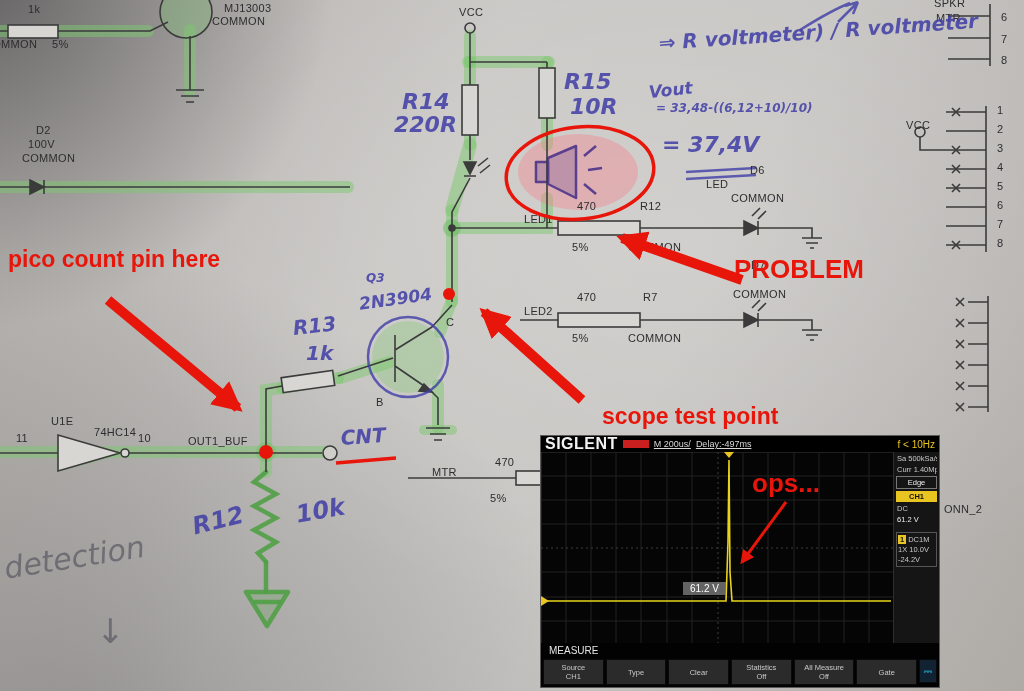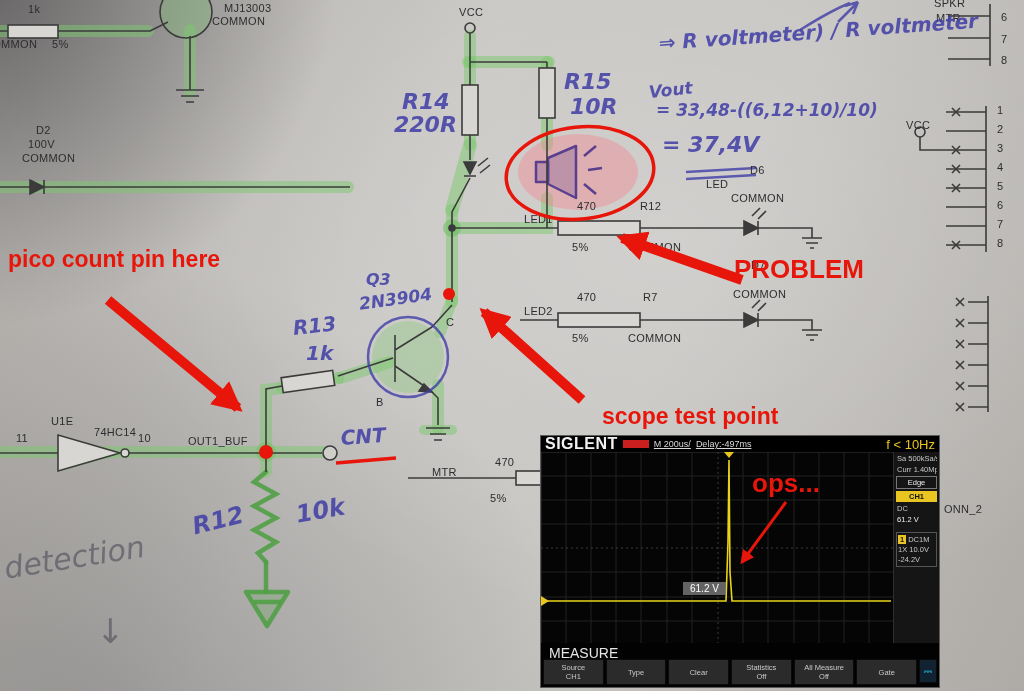--- a/index.html
+++ b/index.html
@@ -19,34 +19,34 @@
   .hp{font-family:"DejaVu Sans",sans-serif;font-style:italic;color:#5d5d66;opacity:.75;}
   .note{position:absolute;z-index:7;font:bold 23px "Liberation Sans",sans-serif;color:var(--red,#e8150a);white-space:nowrap;}
   #red-overlay{z-index:6;pointer-events:none;}
   
   #scope{position:absolute;left:540px;top:435px;width:400px;height:253px;z-index:4;
     background:#0b0b0b;border:1px solid #5a5a5a;box-sizing:border-box;font-family:"Liberation Sans",sans-serif;}
   .scope-top{position:absolute;left:0;top:0;right:0;height:16px;background:#000;display:flex;align-items:center;gap:5px;padding:0 4px;box-sizing:border-box;}
   .sig-brand{color:#f2f2f2;font-weight:bold;font-size:16px;letter-spacing:.5px;}
   .sig-red{width:26px;height:8px;background:#c91f1f;}
   .sig-tb,.sig-delay{color:#d8d8d8;font-size:9px;text-decoration:underline;}
-  .sig-freq{margin-left:auto;color:#e8c520;font-size:13px;text-align:right;}
+  .sig-freq{margin-left:auto;color:#e8c520;font-size:10px;text-align:right;}
   .scope-main{position:absolute;left:0;top:16px;right:46px;bottom:44px;background:#060606;}
   .scope-measure{position:absolute;left:142px;top:130px;background:rgba(125,125,125,.78);color:#fff;font-size:10px;padding:1px 7px;z-index:2;}
   .scope-side{position:absolute;right:0;top:16px;width:46px;bottom:44px;background:#151515;border-left:1px solid #2e2e2e;
     color:#c8c8c8;font-size:7.5px;display:flex;flex-direction:column;gap:2px;padding:2px 2px;box-sizing:border-box;}
   .srow{padding:0 1px;white-space:nowrap;overflow:hidden;}
   .sbox{border:1px solid #777;text-align:center;padding:1px 0;color:#eee;}
   .sch1{color:#111;background:var(--scope_accent,#e8c520);text-align:center;font-weight:bold;padding:1px 0;}
   .slvl{color:#eee;}
   .chblock{margin-top:6px;border:1px solid #555;padding:1px;}
   .chnum{background:var(--scope_accent,#e8c520);color:#111;font-weight:bold;padding:0 2px;margin-right:2px;}
   .chrow{white-space:nowrap;margin:1px 0;}
   .scope-bottom{position:absolute;left:0;right:0;bottom:0;height:44px;background:#020202;}
-  .scope-mtitle{color:#e5e5e5;font-size:14px;padding:2px 0 0 8px;}
+  .scope-mtitle{color:#e5e5e5;font-size:10px;padding:2px 0 0 8px;}
   .scope-menu-row{position:absolute;left:2px;right:22px;bottom:2px;height:26px;display:flex;gap:2px;}
   .sbtn{flex:1;background:#2b2b2b;border:1px solid #0a0a0a;color:#c9c9c9;font-size:7.5px;text-align:center;
     display:flex;flex-direction:column;justify-content:center;line-height:1.2;overflow:hidden;}
   .susb{position:absolute;right:2px;bottom:4px;width:16px;height:22px;background:#123;border:1px solid #0a0a0a;
     color:#2ac8e8;font-size:11px;display:flex;align-items:center;justify-content:center;}
 </style>
 </head>
 <body>
 
 <div id="photo">
@@ -234,23 +234,23 @@
       <span class="lbl p" style="left: 997px; top: 199px;">6</span>
       <span class="lbl p" style="left: 997px; top: 218px;">7</span>
       <span class="lbl p" style="left: 997px; top: 237px;">8</span>
       <span class="lbl p" style="left: 944px; top: 503px;">ONN_2</span>
       <span class="lbl hb" style="left: 402px; top: 90px; font-size: 22px;">R14</span>
       <span class="lbl hb" style="left: 394px; top: 113px; font-size: 22px;">220R</span>
       <span class="lbl hb" style="left: 564px; top: 70px; font-size: 22px;">R15</span>
       <span class="lbl hb" style="left: 570px; top: 95px; font-size: 22px;">10R</span>
       <span class="lbl hb" style="left: 658px; top: 33px; font-size: 20px; transform: rotate(-4deg);">⇒ R voltmeter) / R voltmeter</span>
       <span class="lbl hb" style="left: 648px; top: 84px; font-size: 17px; transform: rotate(-6deg);">Vout</span>
-      <span class="lbl hb" style="left: 656px; top: 102px; font-size: 17px;">= 33,48-((6,12+10)/10)</span>
+      <span class="lbl hb" style="left: 656px; top: 102px; font-size: 12px;">= 33,48-((6,12+10)/10)</span>
       <span class="lbl hb" style="left: 662px; top: 133px; font-size: 22px;">= 37,4V</span>
-      <span class="lbl hb" style="left: 366px; top: 272px; font-size: 16px;">Q3</span>
+      <span class="lbl hb" style="left: 366px; top: 272px; font-size: 12px;">Q3</span>
       <span class="lbl hb" style="left: 358px; top: 296px; font-size: 17px; transform: rotate(-8deg);">2N3904</span>
       <span class="lbl hb" style="left: 292px; top: 318px; font-size: 20px; transform: rotate(-6deg);">R13</span>
       <span class="lbl hb" style="left: 306px; top: 343px; font-size: 20px;">1k</span>
       <span class="lbl hb" style="left: 340px; top: 428px; font-size: 20px; transform: rotate(-4deg);">CNT</span>
       <span class="lbl hb" style="left: 190px; top: 515px; font-size: 24px; transform: rotate(-14deg);">R12</span>
       <span class="lbl hb" style="left: 294px; top: 503px; font-size: 24px; transform: rotate(-10deg);">10k</span>
       <span class="lbl hp" style="left: 2px; top: 553px; font-size: 30px; transform: rotate(-9deg);">detection</span>
       <span class="lbl hp" style="left: 96px; top: 614px; font-size: 34px;">↓</span>
     </div>
 

